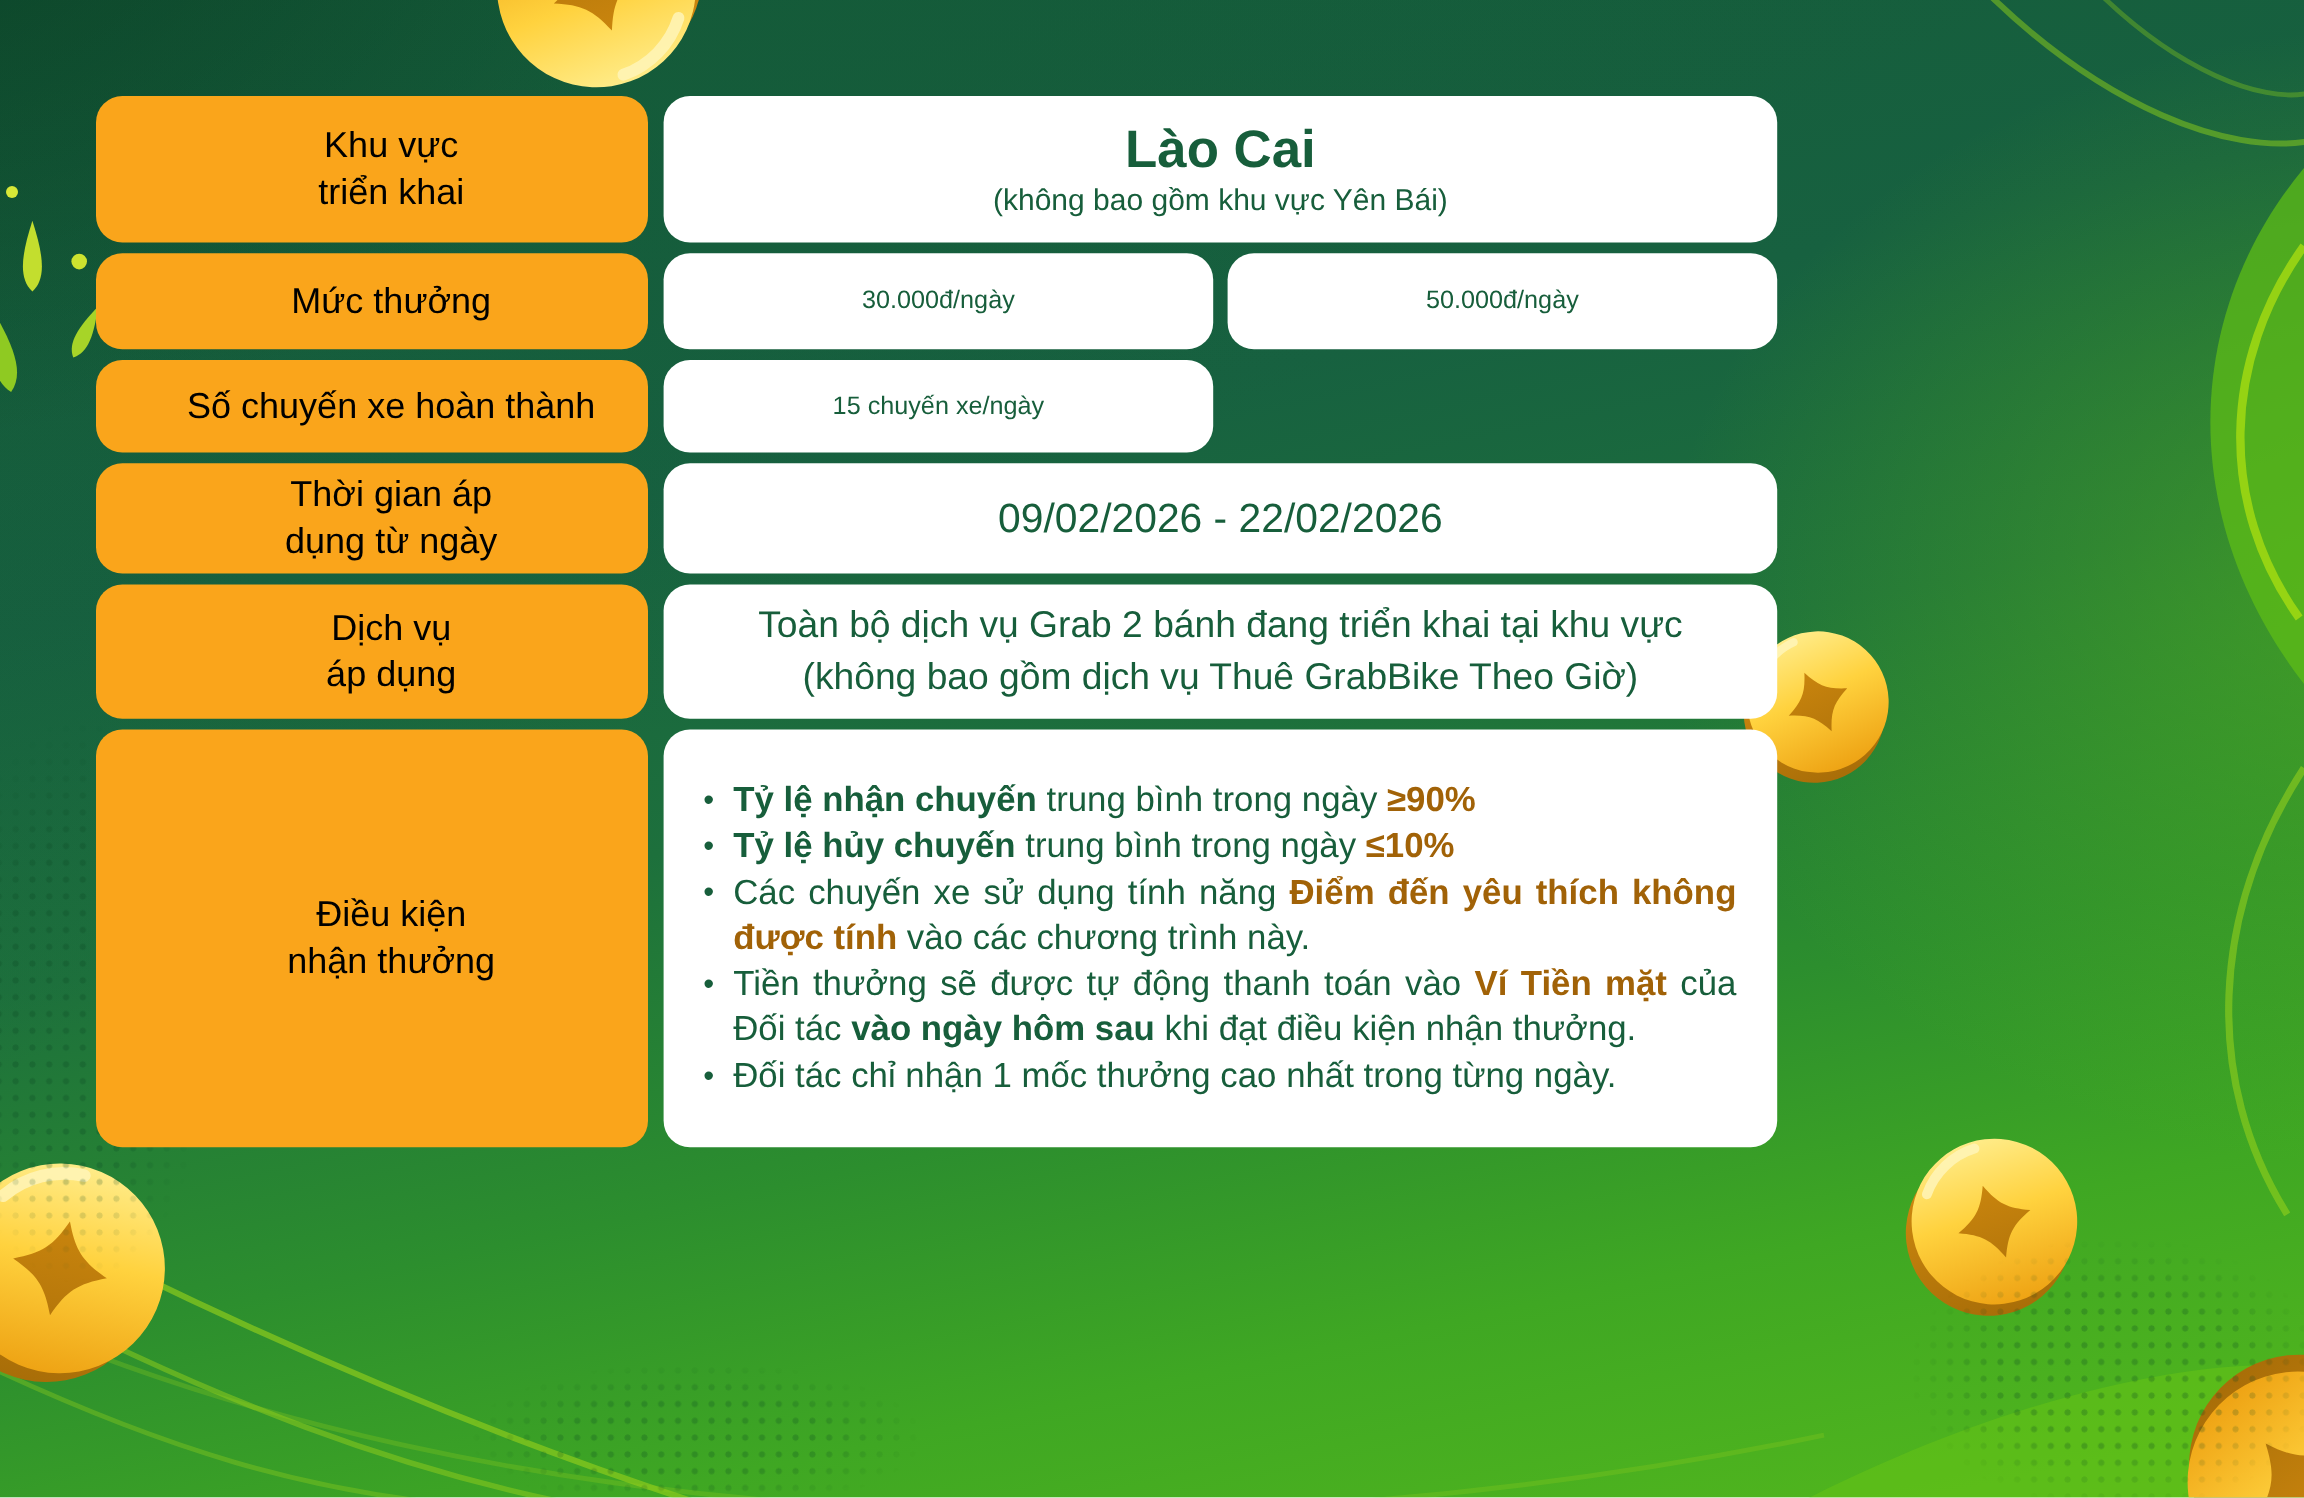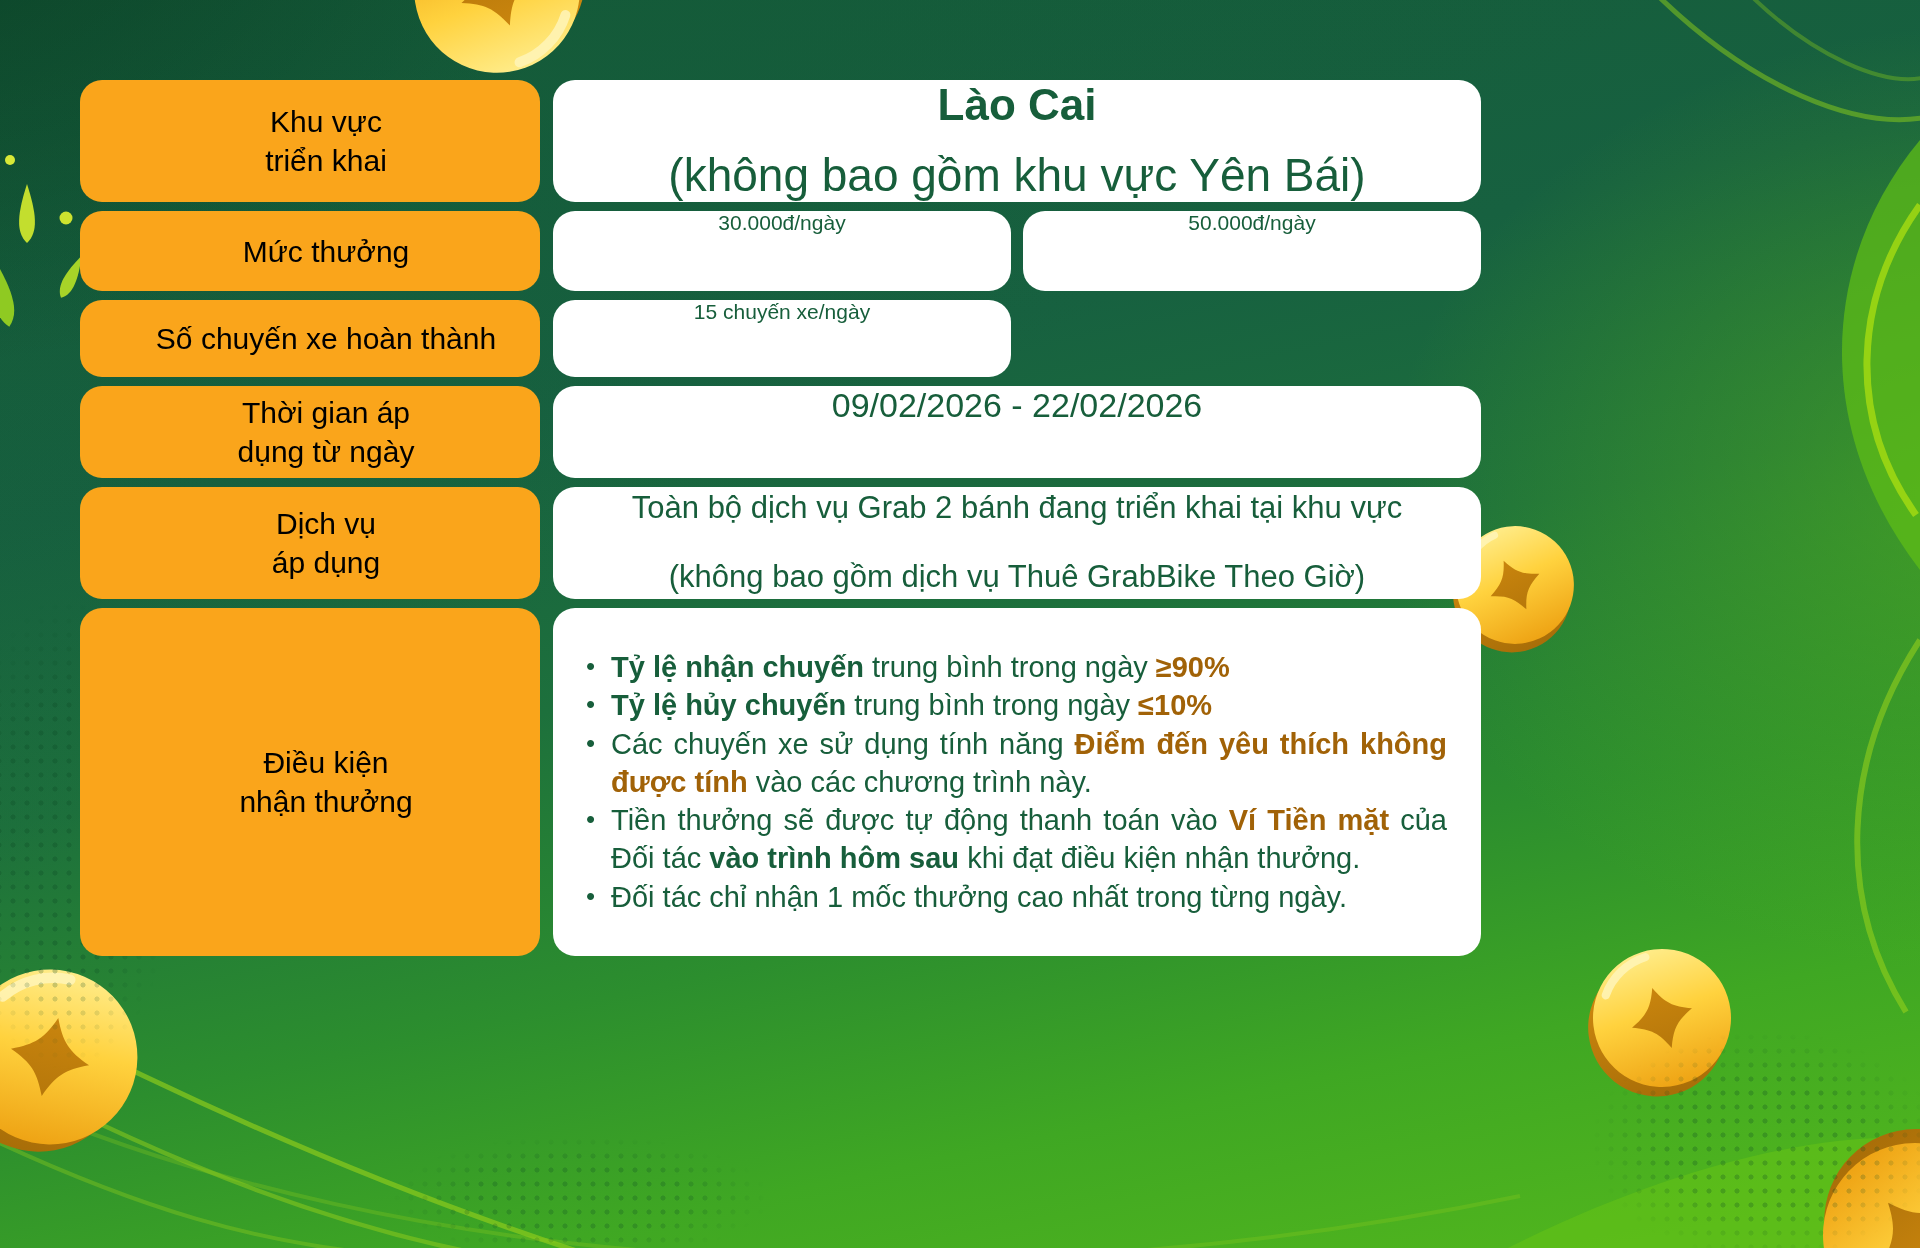--- a/index.html
+++ b/index.html
@@ -41,25 +41,25 @@
     display:flex;flex-direction:column;
     align-items:center;justify-content:center;
     text-align:center;
     font-size:30px;line-height:1.30;padding-left:32px;
   }
   .white-box{
     background:#ffffff;
     border-radius:22px;
     color:#175E3B;
     display:flex;flex-direction:column;
-    align-items:center;justify-content:space-between;
+    align-items:center;justify-content:center;
     text-align:center;
   }
   .region-title{font-size:44px;font-weight:700;line-height:1.12;}
-  .region-sub{font-size:46px;margin-top:3px;}
+  .region-sub{font-size:25px;margin-top:3px;}
   .value-text{font-size:21px;}
   .period-text{font-size:34px;}
   .service-line{font-size:31px;line-height:1.38;}
   .pair{display:grid;grid-template-columns:1fr 1fr;gap:12px;}
   .conditions-box{
     align-items:stretch;justify-content:center;
     padding:20px 34px 20px 26px;
   }
   ul.conditions{
     list-style:none;margin:0;padding:0;
@@ -187,19 +187,19 @@
 
     <div class="label-box">
       <span>Điều kiện</span>
       <span>nhận thưởng</span>
     </div>
     <div class="white-box conditions-box">
       <ul class="conditions">
           <li><span class="seg-bd">Tỷ lệ nhận chuyến</span><span> trung bình trong ngày </span><span class="seg-bg">≥90%</span></li>
           <li><span class="seg-bd">Tỷ lệ hủy chuyến</span><span> trung bình trong ngày </span><span class="seg-bg">≤10%</span></li>
           <li><span>Các chuyến xe sử dụng tính năng </span><span class="seg-bg">Điểm đến yêu thích không được tính</span><span> vào các chương trình này.</span></li>
-          <li><span>Tiền thưởng sẽ được tự động thanh toán vào </span><span class="seg-bg">Ví Tiền mặt</span><span> của Đối tác </span><span class="seg-bd">vào trình hôm sau</span><span> khi đạt điều kiện nhận thưởng.</span></li>
+          <li><span>Tiền thưởng sẽ được tự động thanh toán vào </span><span class="seg-bg">Ví Tiền mặt</span><span> của Đối tác </span><span class="seg-bd">vào ngày hôm sau</span><span> khi đạt điều kiện nhận thưởng.</span></li>
           <li><span>Đối tác chỉ nhận 1 mốc thưởng cao nhất trong từng ngày.</span></li>
         </ul>
     </div>
 
   </div>
 </div>
 
 </body></html>

